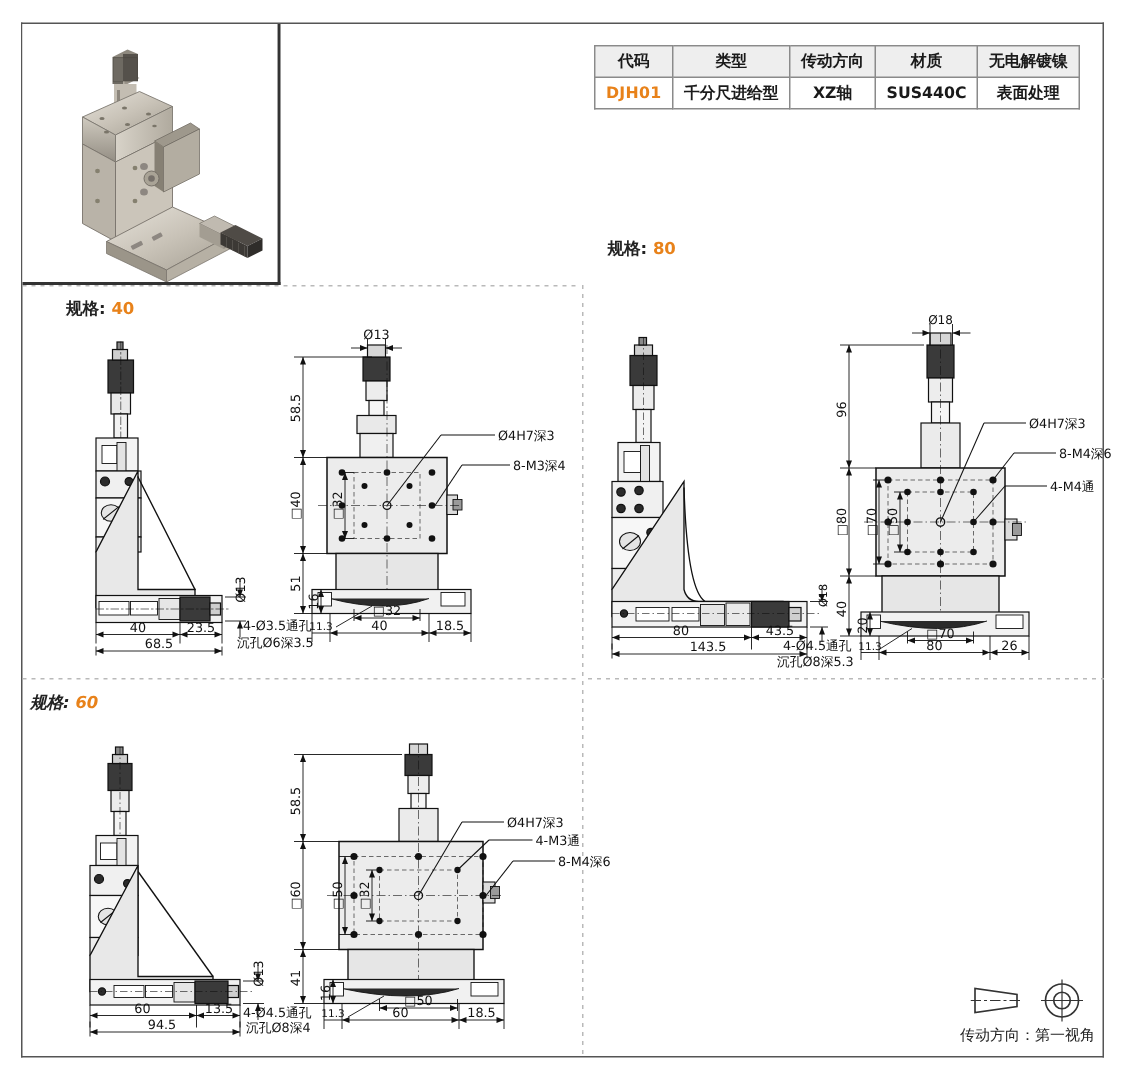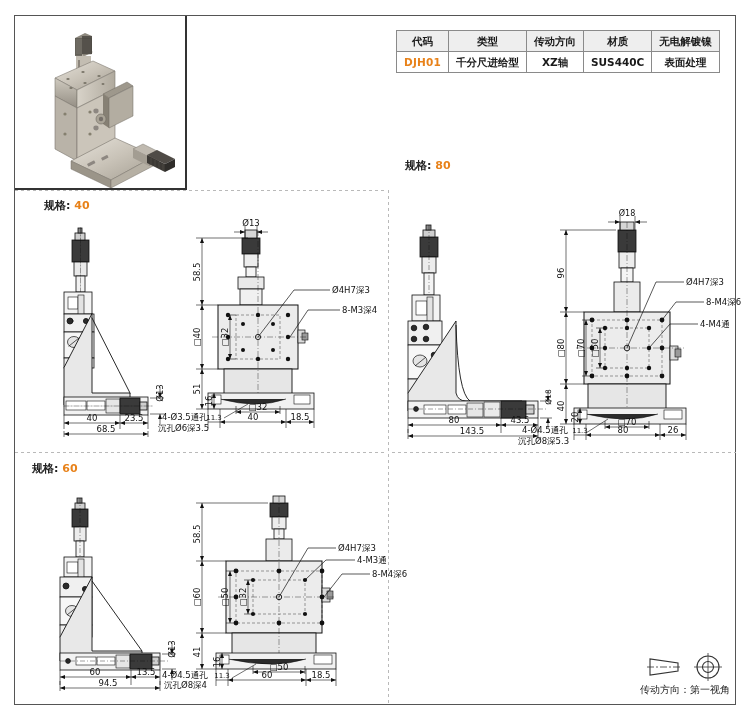--- a/index.html
+++ b/index.html
@@ -207,21 +207,21 @@
 
   <div class="div-h" style="left:15px; top:190px; width:370px;"></div>
   <div class="div-v" style="left:388px; top:190px; height:516px;"></div>
   <div class="div-h" style="left:15px; top:452px; width:370px;"></div>
   <div class="div-h" style="left:392px; top:452px; width:344px;"></div>
 
   <div class="sec-title" style="left:44px; top:198px;">
     <span>规格:</span>
     <span class="val">40</span>
   </div>
-  <div class="sec-title" style="left:32px; top:461px;">
+  <div class="sec-title" style="left:20px; top:461px;font-style:italic;">
     <span>规格:</span>
     <span class="val">60</span>
   </div>
   <div class="sec-title" style="left:405px; top:158px;">
     <span>规格:</span>
     <span class="val">80</span>
   </div>
 
   <div class="dwg" style="left:30px; top:215px;">
     <svg width="160" height="225" viewBox="0 0 160 225">

